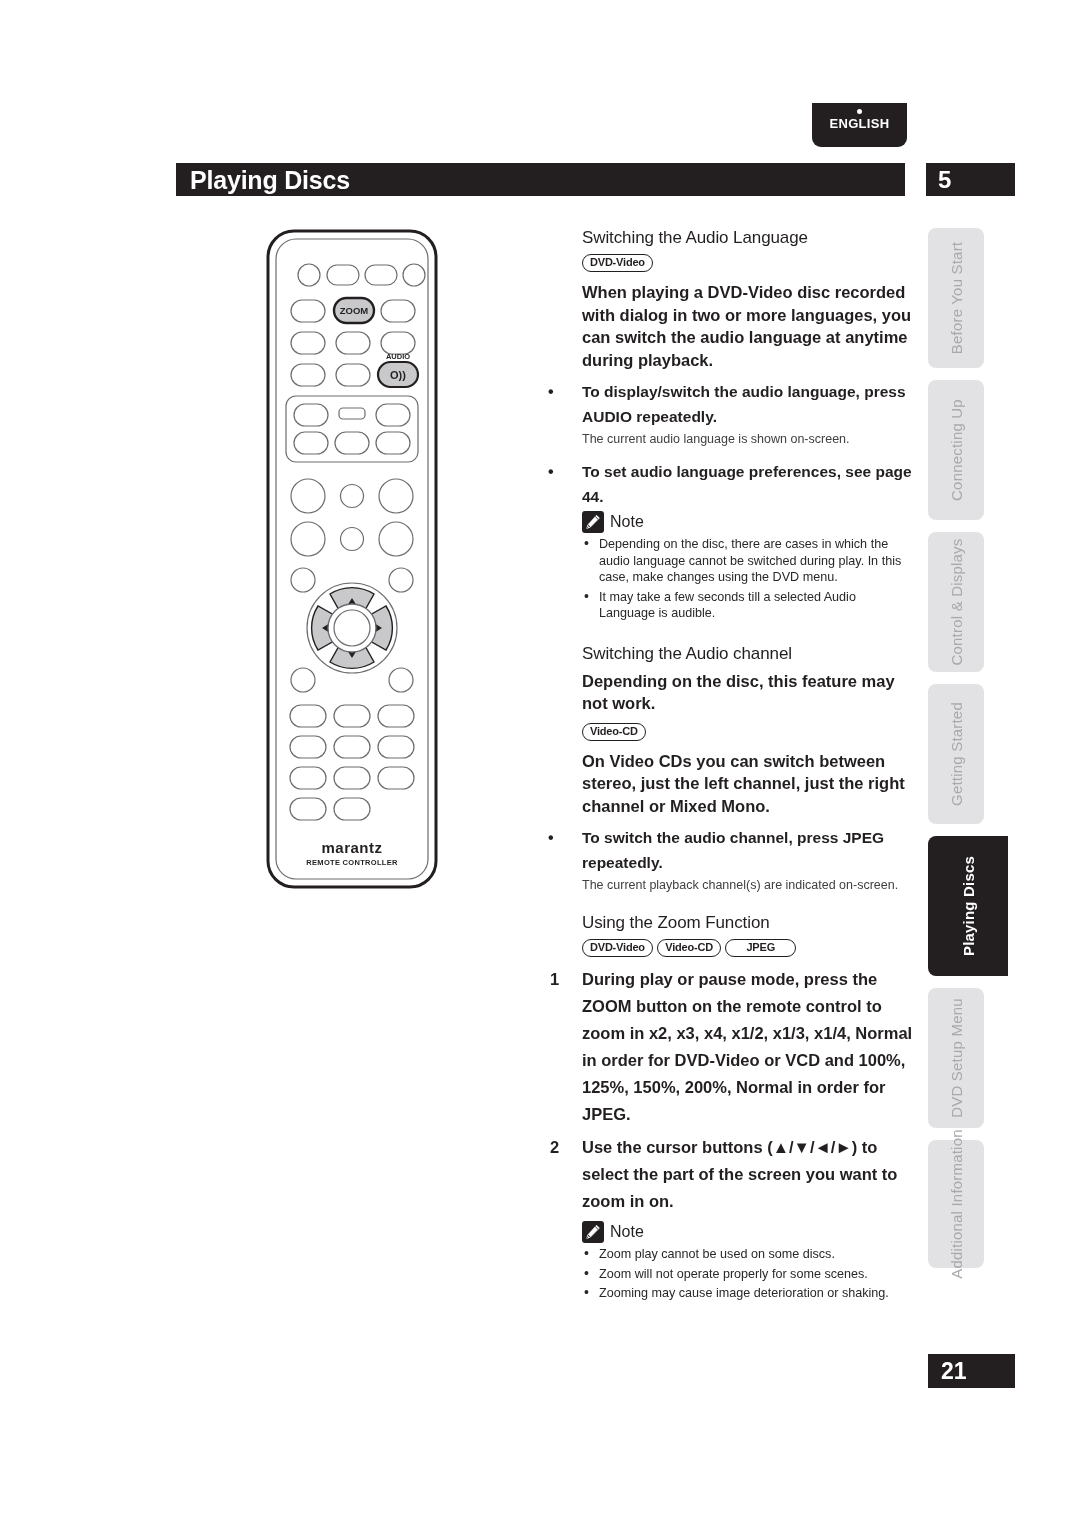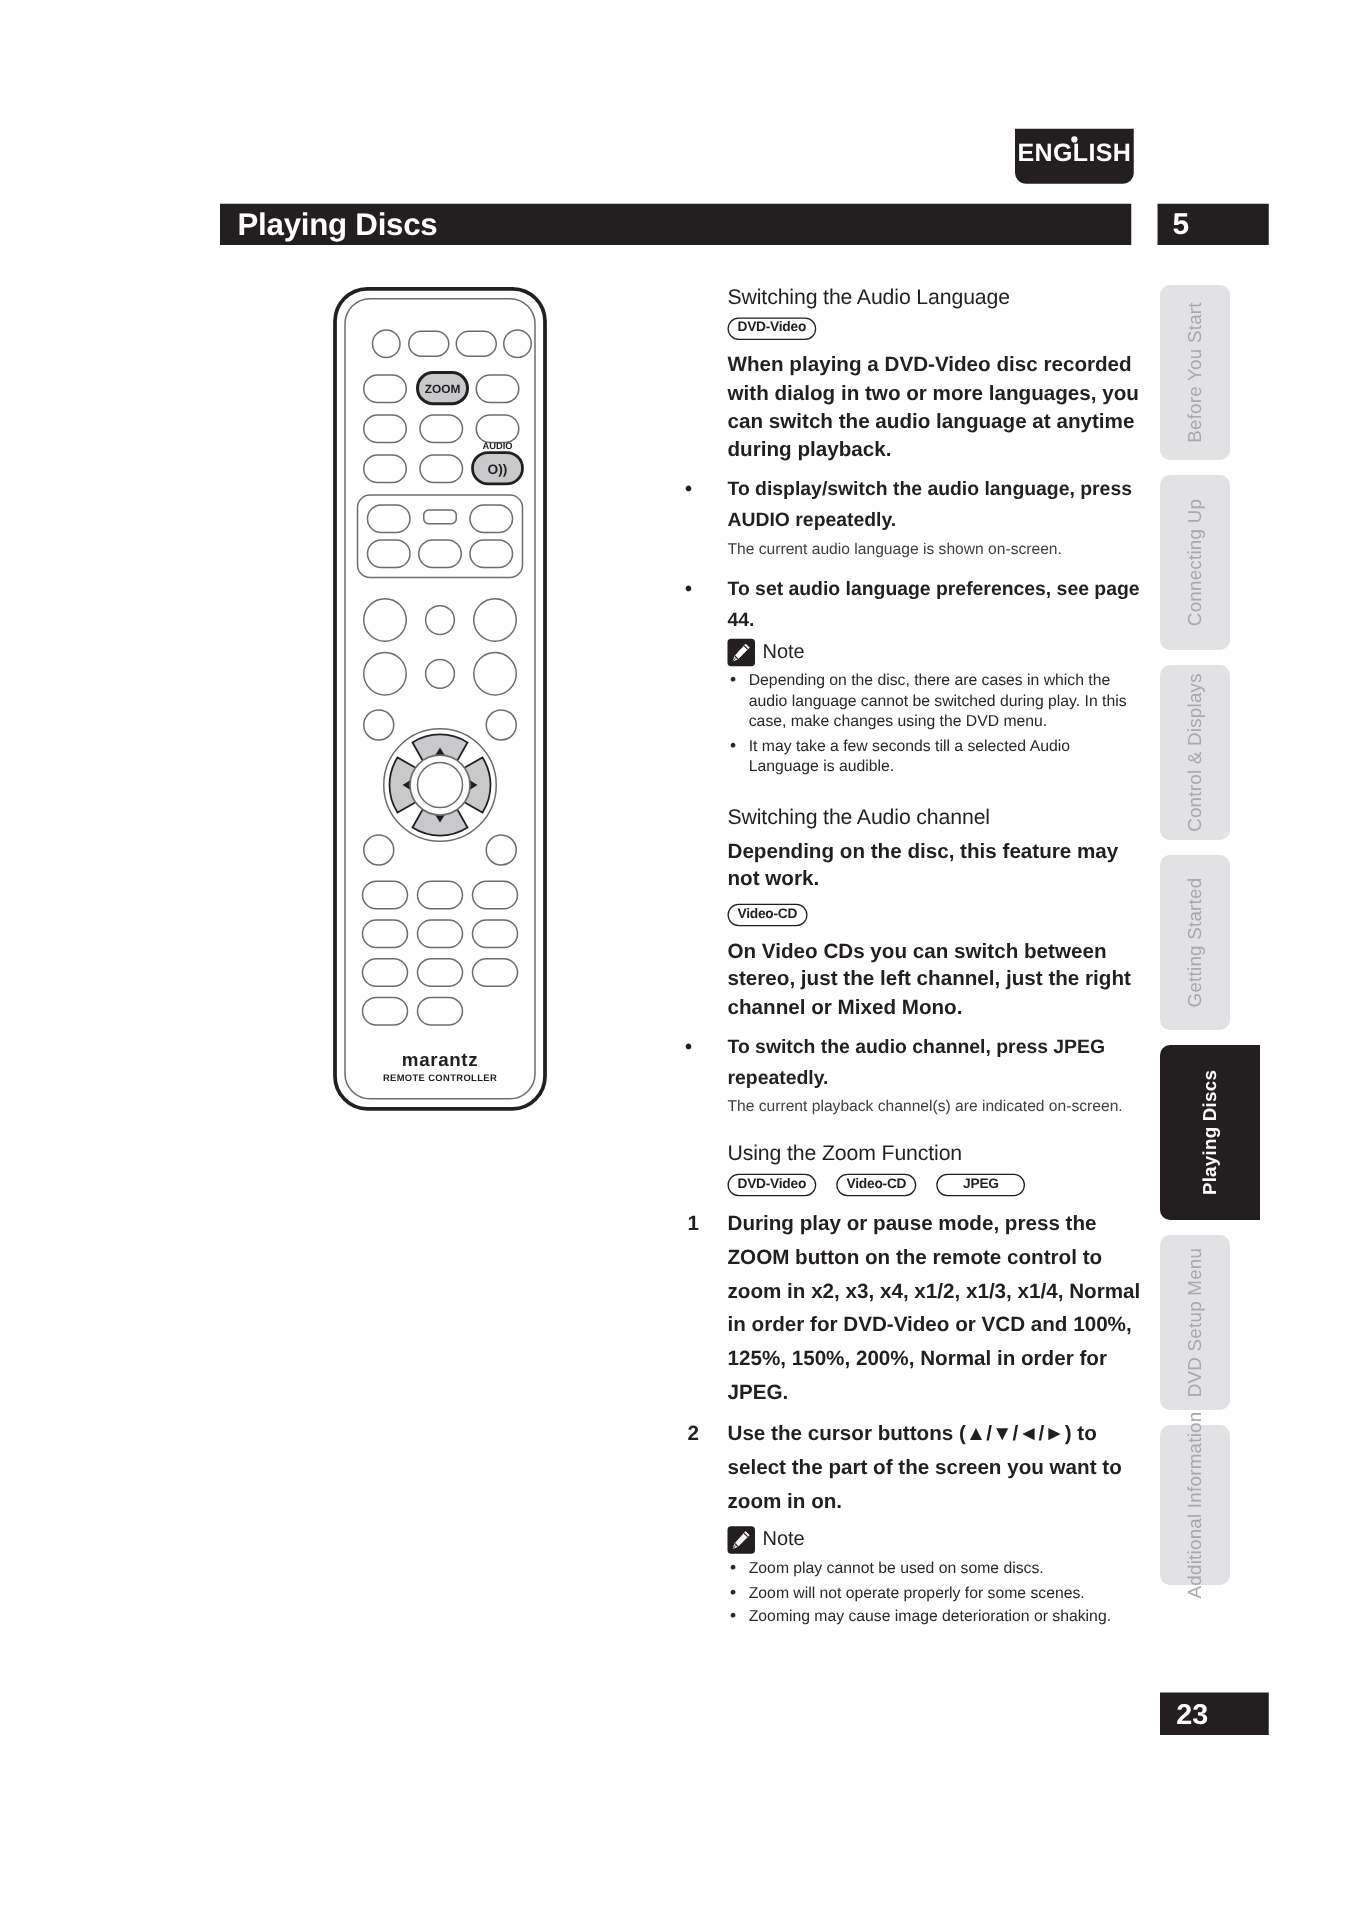--- a/index.html
+++ b/index.html
@@ -29,21 +29,21 @@
     text-align: center;
   }
   .english-tab .dot {
     width: 5px;
     height: 5px;
     border-radius: 50%;
     background: #ffffff;
     margin: 6px auto 1px auto;
   }
   .english-tab .lbl {
-    font-size: 20px;
+    font-size: 13px;
     font-weight: bold;
     letter-spacing: 0.3px;
     line-height: 17px;
   }
 
   
   .title-bar {
     position: absolute;
     left: 176px;
     top: 163px;
@@ -152,21 +152,21 @@
     line-height: 0;
   }
   .badge {
     display: inline-block;
     border: 1.3px solid #231f20;
     border-radius: 10px;
     font-size: 11px;
     font-weight: bold;
     padding: 1px 7px 2px 7px;
     line-height: 13px;
-    margin-right: 12px;
+    margin-right: 0;
     vertical-align: middle;
     letter-spacing: -0.2px;
   }
   .badge.wide { padding: 1px 20px 2px 20px; }
 
   
   .note {
     padding-left: 35px;
     margin: 2px 0 10px 0;
   }
@@ -496,14 +496,14 @@
   </div>
   <div class="stab" style="top:760px;height:140px;">
     <span class="vtext">DVD Setup Menu</span>
   </div>
   <div class="stab two-line" style="top:912px;height:128px;">
     <span class="vtext">Additional Information</span>
   </div>
 </div>
 
 <div class="page-num">
-  <div class="pn">23</div>
+  <div class="pn">21</div>
 </div>
 
 </body></html>

